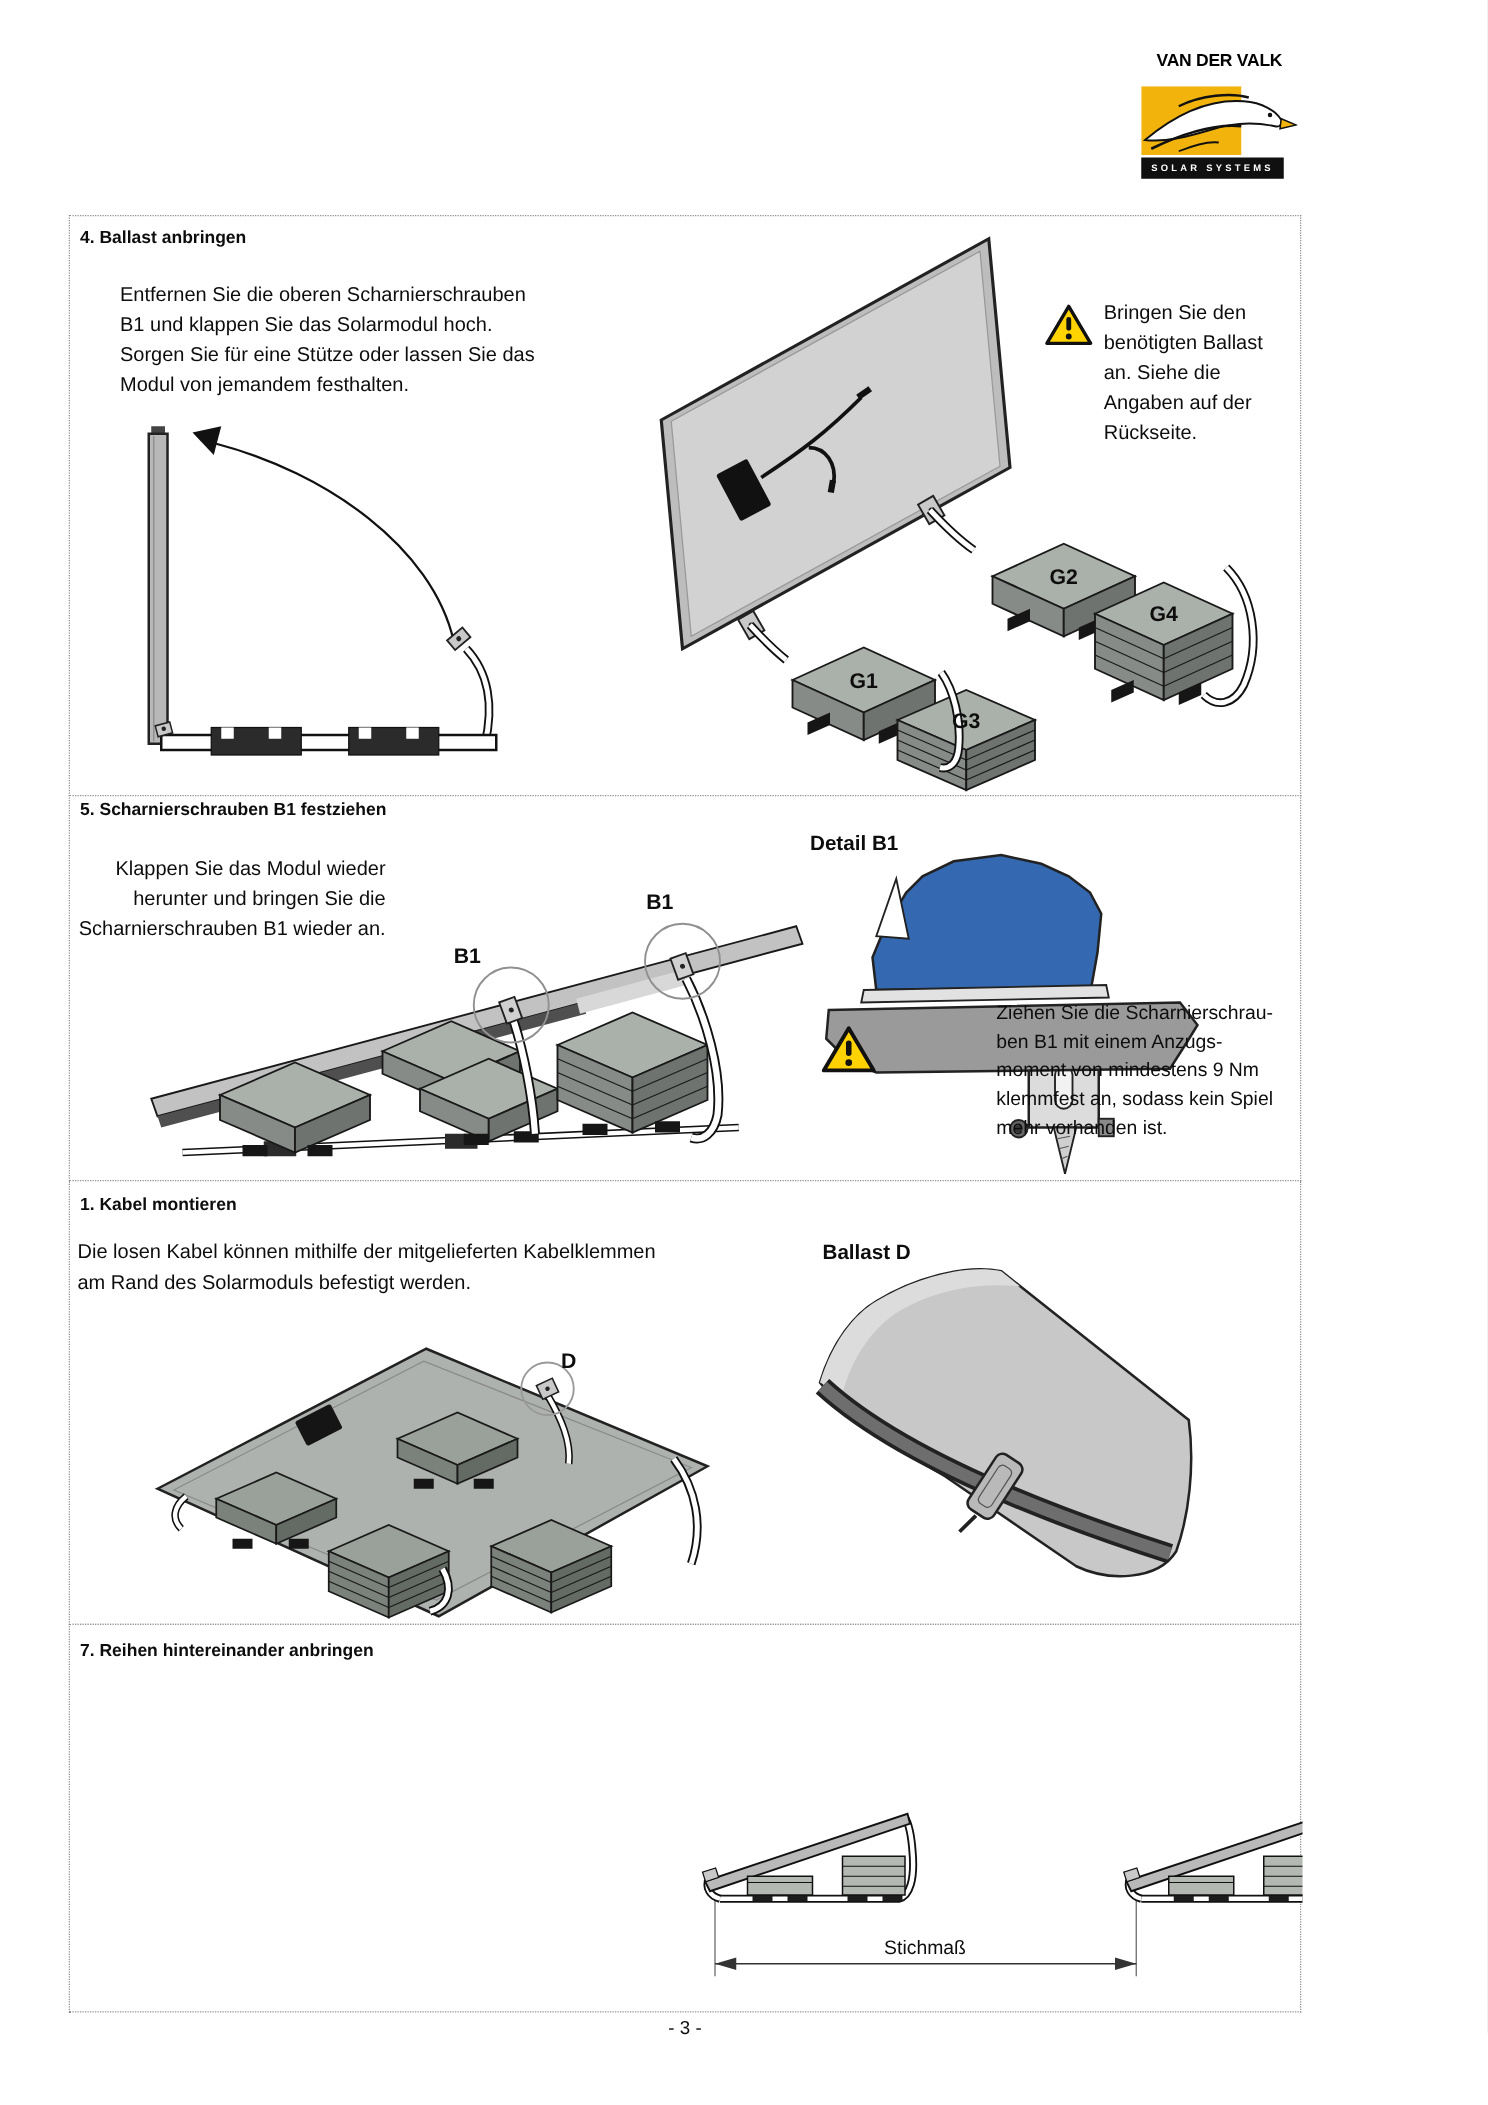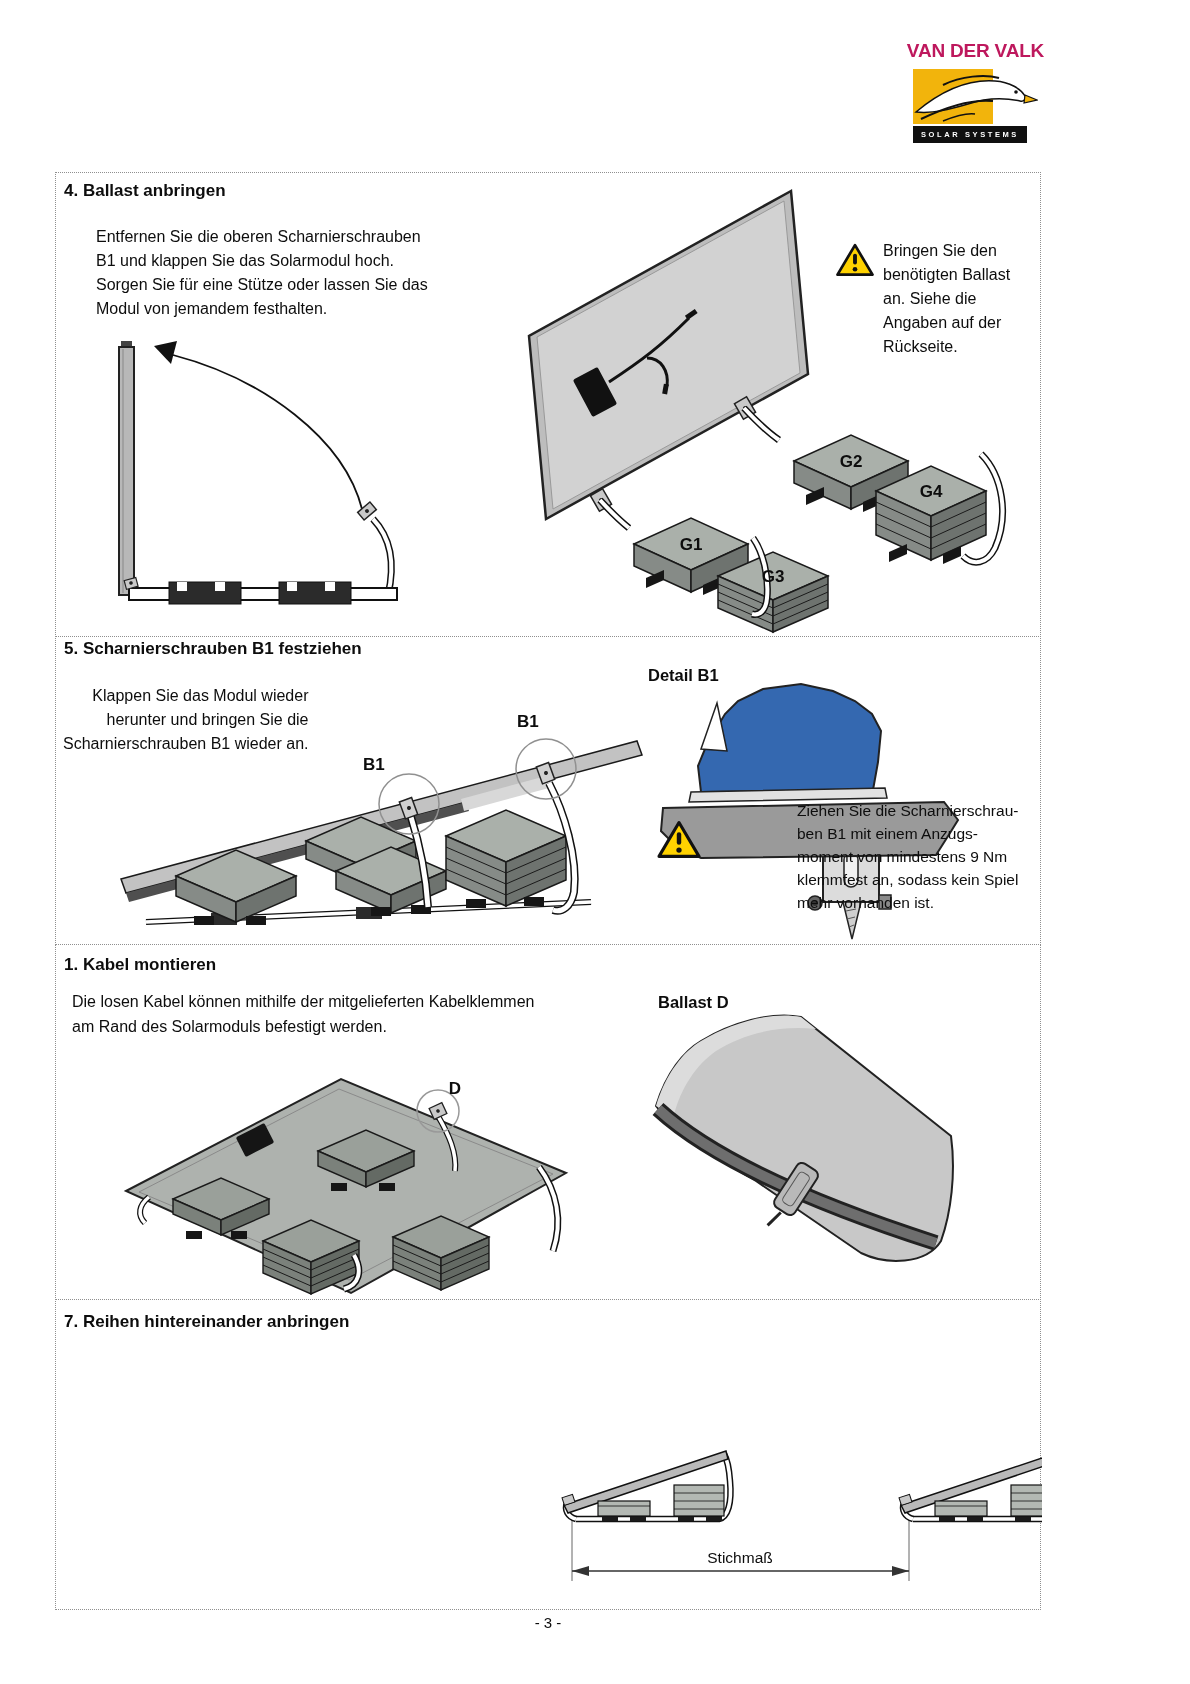--- a/index.html
+++ b/index.html
@@ -1,29 +1,29 @@
 <!DOCTYPE html>
 <html><head>
 <meta charset="utf-8">
 <style>
   html,body{margin:0;padding:0;background:#e8e8e8;}
   #page{position:relative;width:1190px;height:1684px;background:#fff;margin:0 auto;
         font-family:"Liberation Sans",sans-serif;color:#0d0d0d;overflow:hidden;}
   .box{position:absolute;left:55px;width:986px;border:1px dotted #8f8f8f;box-sizing:border-box;background:#fff;}
-  .h{position:absolute;margin:0;font-size:17px;font-weight:bold;white-space:nowrap;}
+  .h{position:absolute;margin:0;font-size:14px;font-weight:bold;white-space:nowrap;}
   .txt{position:absolute;margin:0;font-size:16px;line-height:24px;white-space:pre-line;}
   .warntxt{position:absolute;margin:0;font-size:15.5px;line-height:23px;white-space:pre-line;}
   .detailh{position:absolute;margin:12px;font-size:16.5px;font-weight:bold;white-space:nowrap;}
   .illus{position:absolute;}
   .svg-label{font-family:"Liberation Sans",sans-serif;font-weight:bold;font-size:17px;fill:#0d0d0d;}
   .svg-dim{font-family:"Liberation Sans",sans-serif;font-size:15.5px;fill:#0d0d0d;}
   
   #logo{position:absolute;left:893px;top:40px;width:165px;height:110px;}
   #logo .brand{position:absolute;left:0;top:0;width:165px;text-align:center;
-               font-size:19px;font-weight:800;letter-spacing:-0.2px;color:#be185d;white-space:nowrap;}
+               font-size:14px;font-weight:800;letter-spacing:-0.2px;color:#000000;white-space:nowrap;}
   #logo .art{position:absolute;left:20px;top:29px;}
   #logo .bar{position:absolute;left:20px;top:86px;width:114px;height:17px;background:#101010;
              color:#fff;font-size:7.5px;font-weight:bold;letter-spacing:2.6px;
              text-align:center;line-height:17px;white-space:nowrap;}
   #footer{position:absolute;left:55px;top:1614px;width:986px;text-align:center;font-size:15px;}
 </style>
 </head>
 <body>
 
 <div id="page">
@@ -281,21 +281,21 @@
     </svg>
     <p class="warntxt" style="left:741px;top:162px;">Ziehen Sie die Scharnierschrau-
 ben B1 mit einem Anzugs-
 moment von mindestens 9 Nm
 klemmfest an, sodass kein Spiel
 mehr vorhanden ist.</p>
   </section>
 
   <section class="box" style="top:944px;height:356px;">
     <h2 class="h" style="left:8px;top:10px;">1. Kabel montieren</h2>
-    <p class="txt" style="left:16px;top:44px;line-height:25px;">Die losen Kabel können mithilfe der mitgelieferten Kabelklemmen
+    <p class="txt" style="left:6px;top:44px;line-height:25px;">Die losen Kabel können mithilfe der mitgelieferten Kabelklemmen
 am Rand des Solarmoduls befestigt werden.</p>
     <p class="detailh" style="left:590px;top:36px;">Ballast D</p>
 
     <svg class="illus" style="left:55px;top:114px;" width="460" height="237" viewBox="0 0 460 237">
       <polygon points="15,132 230,20 455,114 240,234" fill="#aeb2ae" stroke="#222" stroke-width="2"></polygon>
       <polygon points="28,133 228,30 442,115 238,221" fill="none" stroke="#8a8a8a" stroke-width="1"></polygon>
       <g transform="rotate(-27 144 81)">
         <rect x="128" y="70" width="32" height="22" rx="2" fill="#151515"></rect>
       </g>
       <g>

